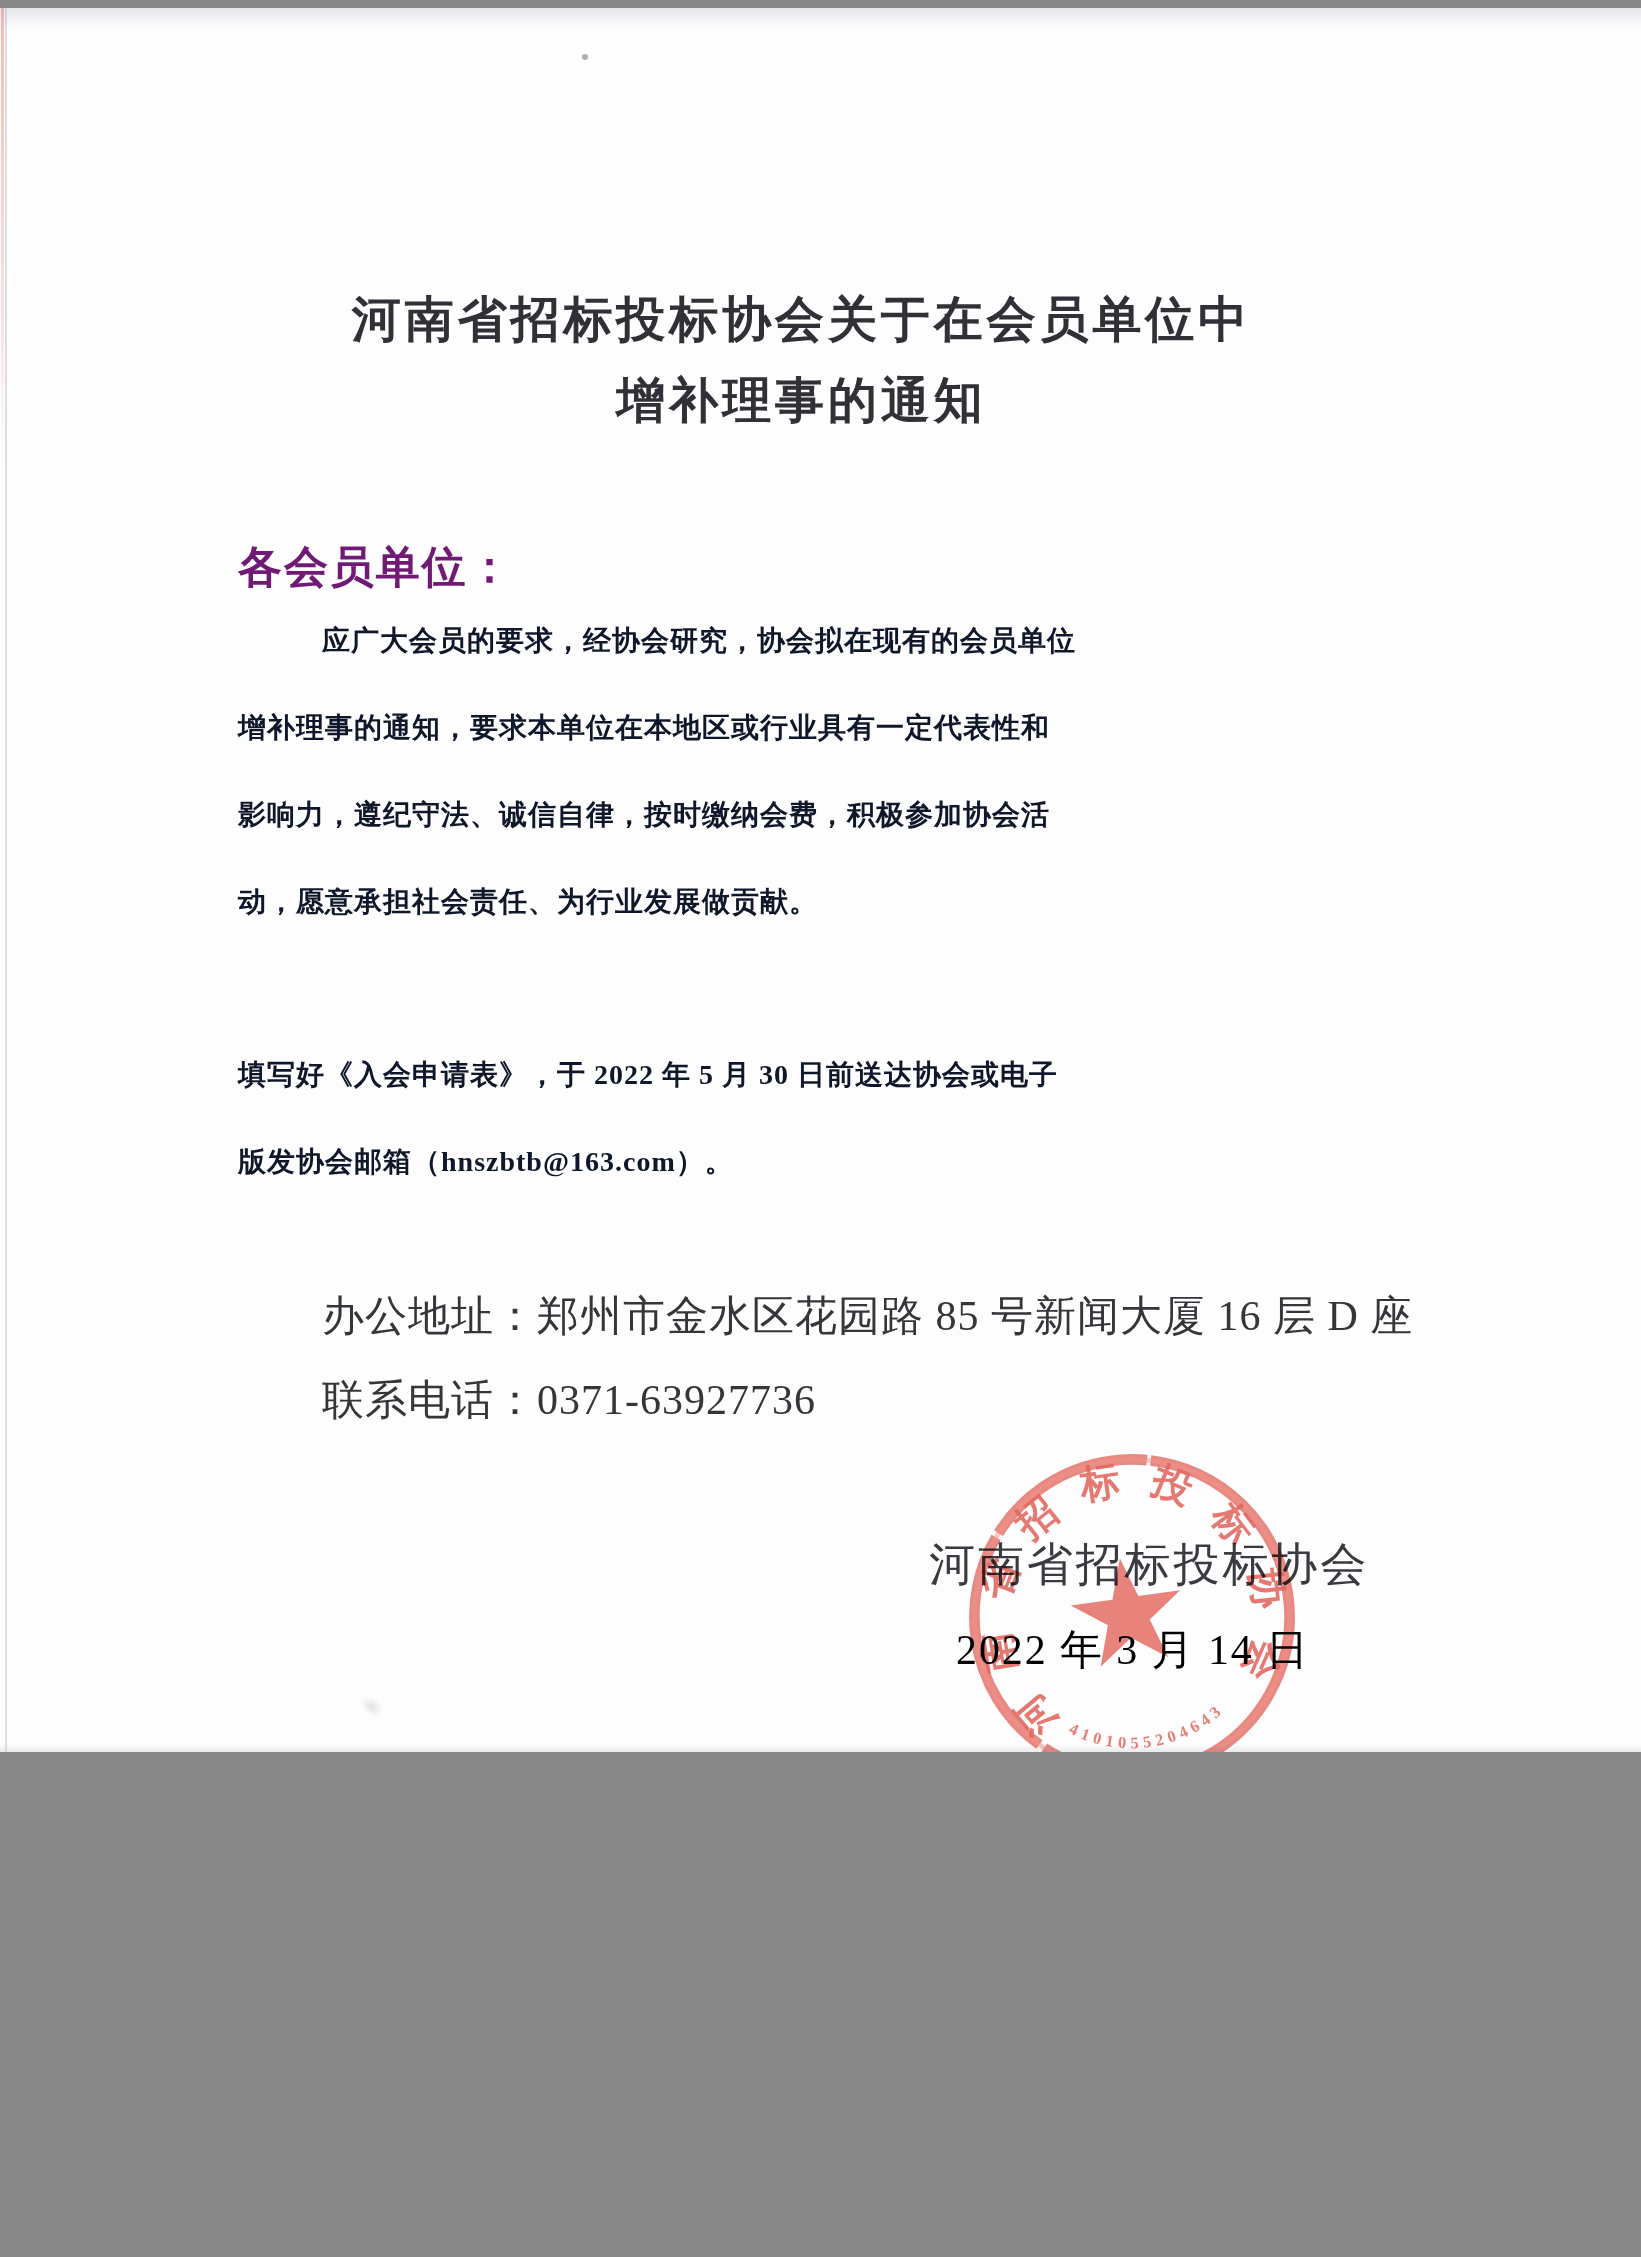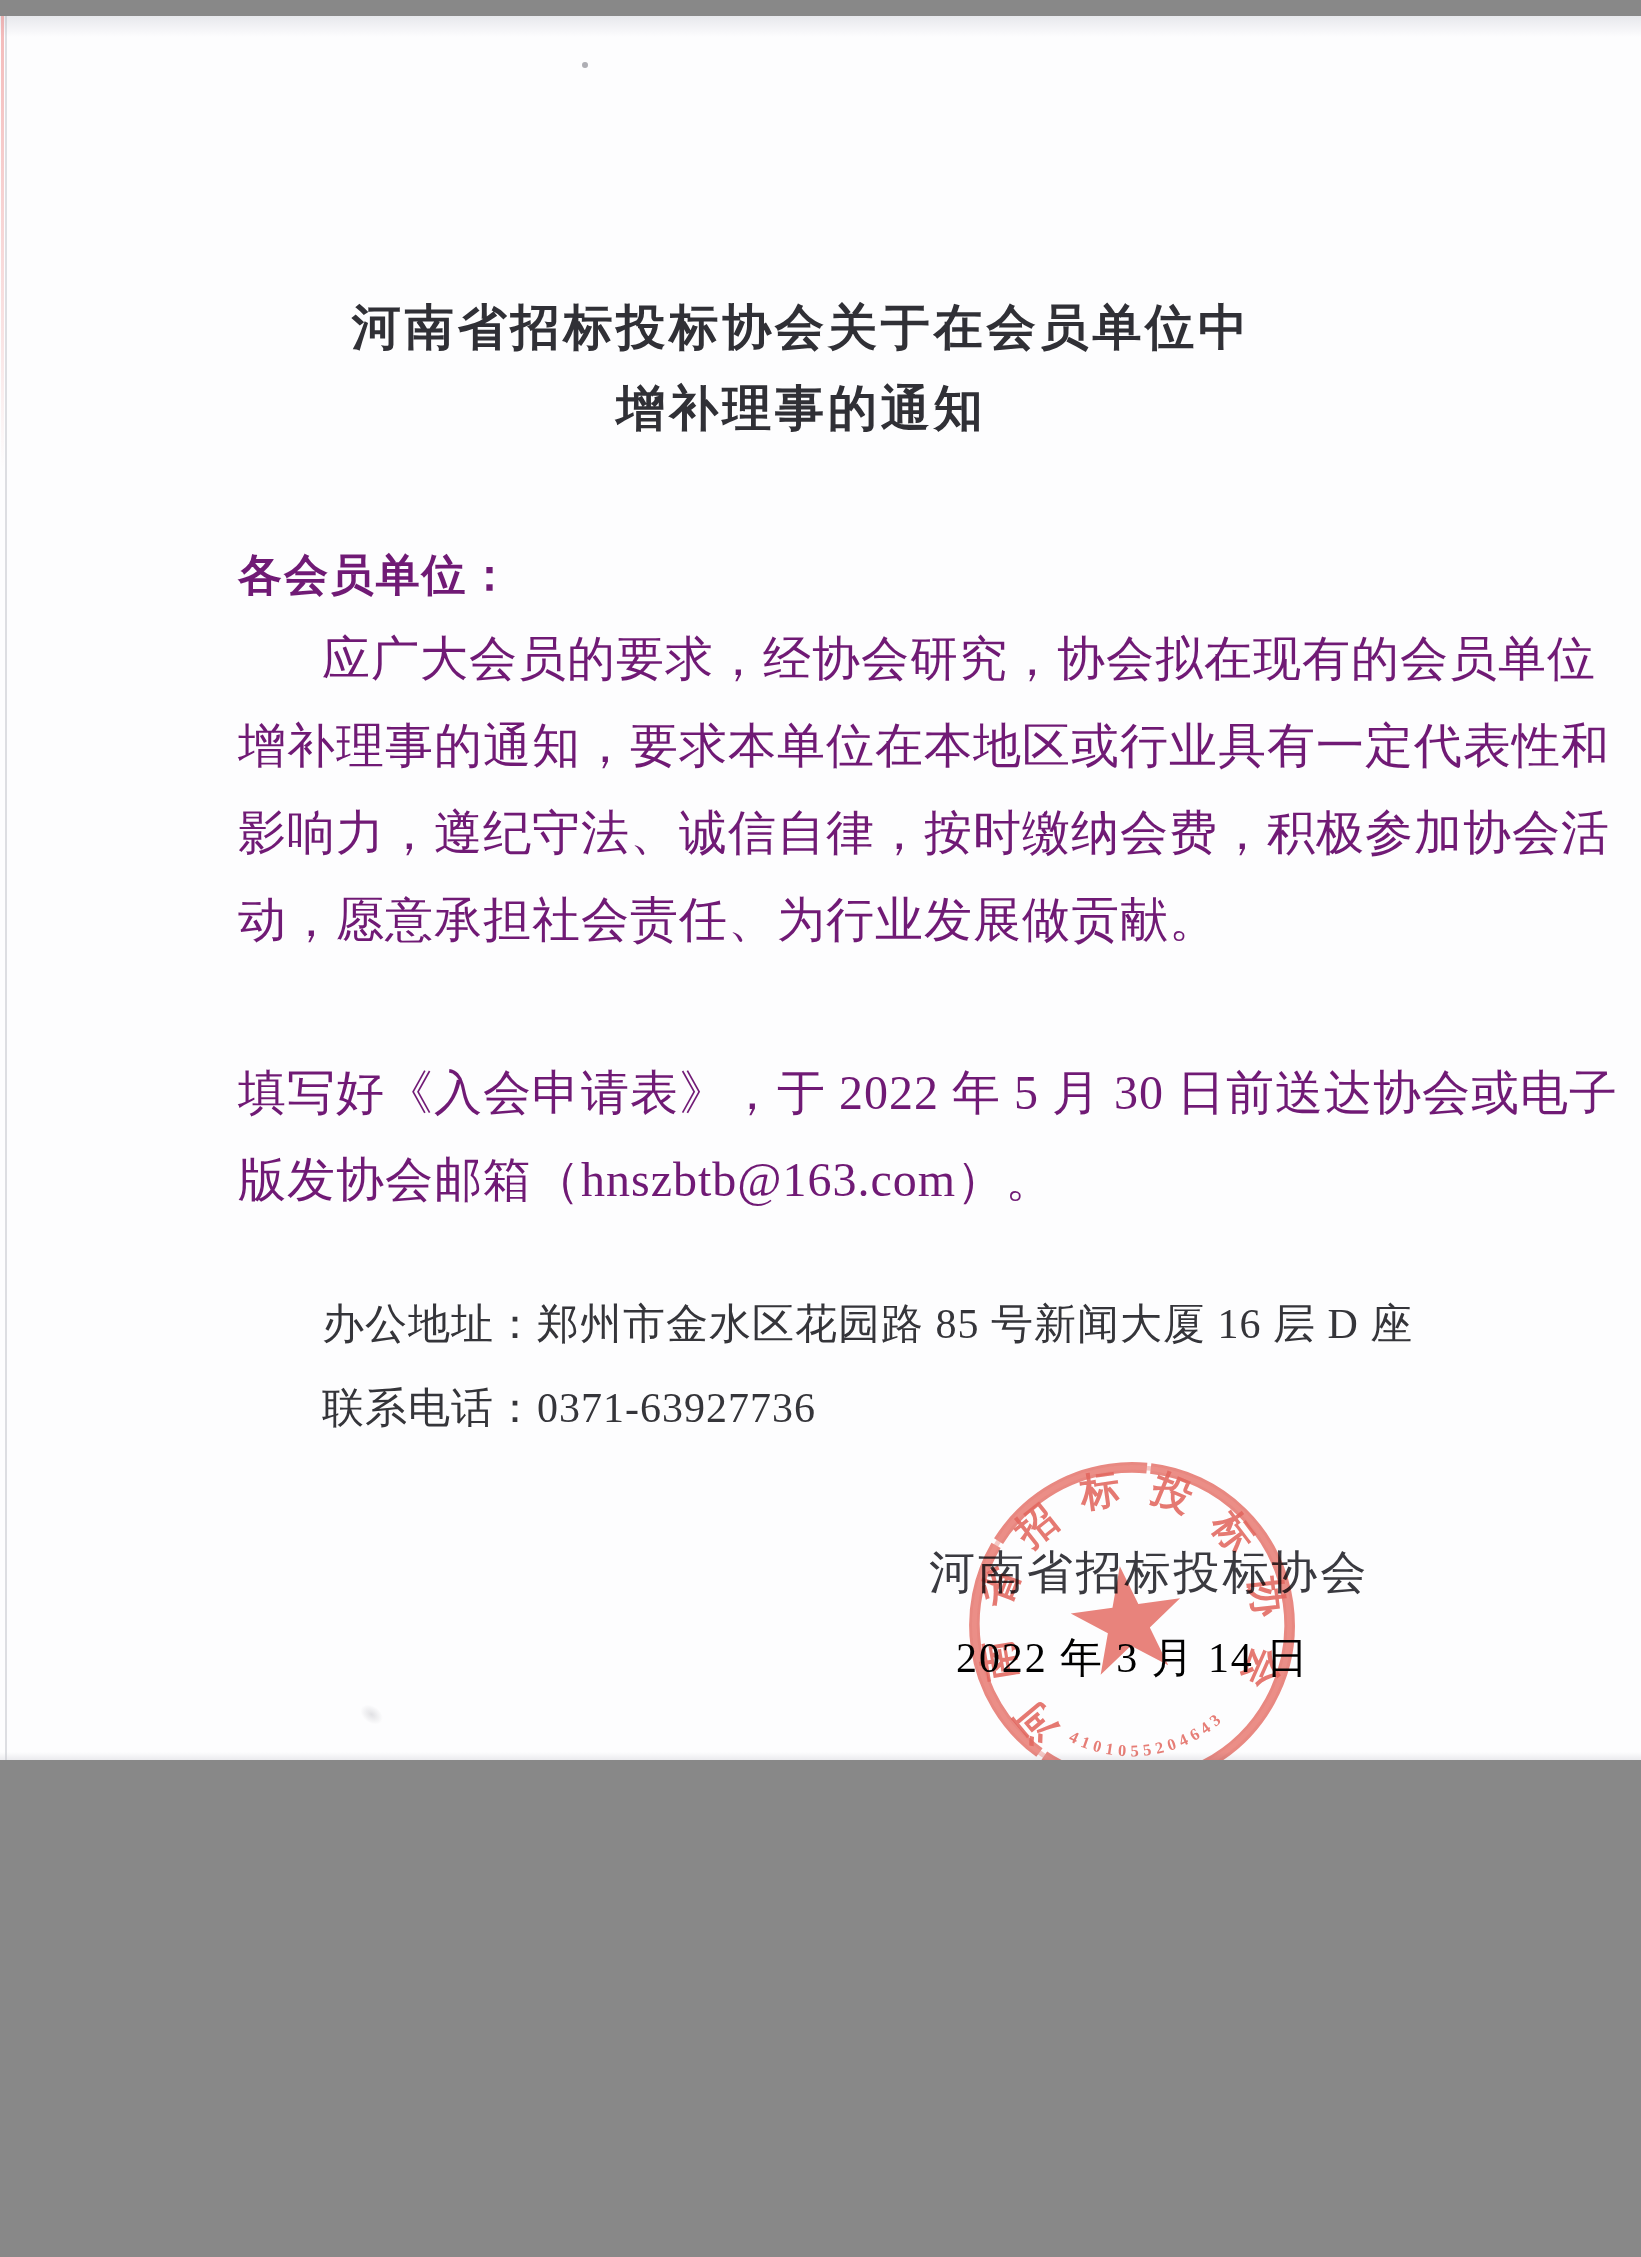--- a/index.html
+++ b/index.html
@@ -1,19 +1,19 @@
 <!DOCTYPE html>
 <html><head>
 <meta charset="utf-8">
 <style>
   html,body{margin:0;padding:0;background:#888;}
   .page{
     position:relative;
     width:1641px;height:1744px;
-    margin:16px auto;
+    margin:8px auto;
     background:#fdfdfe;
     overflow:hidden;
     font-family:"Liberation Serif","DejaVu Serif",serif;
     color:#35353a;
   }
   
   .edge-top{position:absolute;left:0;top:0;width:1641px;height:21px;
     background:linear-gradient(to bottom,#e7e8ec 0%,#f3f3f6 55%,rgba(253,253,254,0)100%);}
   .edge-left{position:absolute;left:4.8px;top:0;width:1.9px;height:2257px;background:rgba(150,152,162,0.30);}
   .edge-left-pink{position:absolute;left:1px;top:0;width:2.9px;height:454px;
@@ -27,21 +27,21 @@
 
   .abs{position:absolute;white-space:nowrap;line-height:1;}
 
   .title{font-weight:bold;font-size:49px;letter-spacing:3.9px;color:#303036;
     left:0;width:1603px;text-align:center;}
   .title1{top:287px;}
   .title2{top:368px;}
 
   .salutation{left:238px;top:538px;font-size:44px;font-weight:bold;color:#701a75;letter-spacing:1.9px;}
 
-  .bodyline{font-size:48px;color:#701a75;letter-spacing:1px;}
+  .bodyline{font-size:28px;color:#0f172a;letter-spacing:1px;font-weight:bold;}
   .bl0{left:322px;top:619px;}
   .bl1{left:238px;top:706px;}
   .bl2{left:238px;top:793px;}
   .bl3{left:238px;top:880px;}
   .bl4{left:322px;top:966px;}
   .bl5{left:238px;top:1053px;}
   .bl6{left:238px;top:1140px;text-align:center;}
 
   .addr{left:322px;top:1287px;font-size:42px;letter-spacing:1px;}
   .phone{left:322px;top:1371px;font-size:42px;letter-spacing:1px;}

